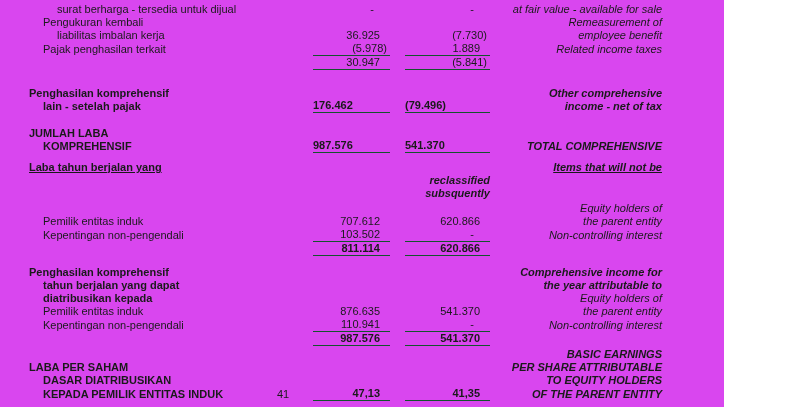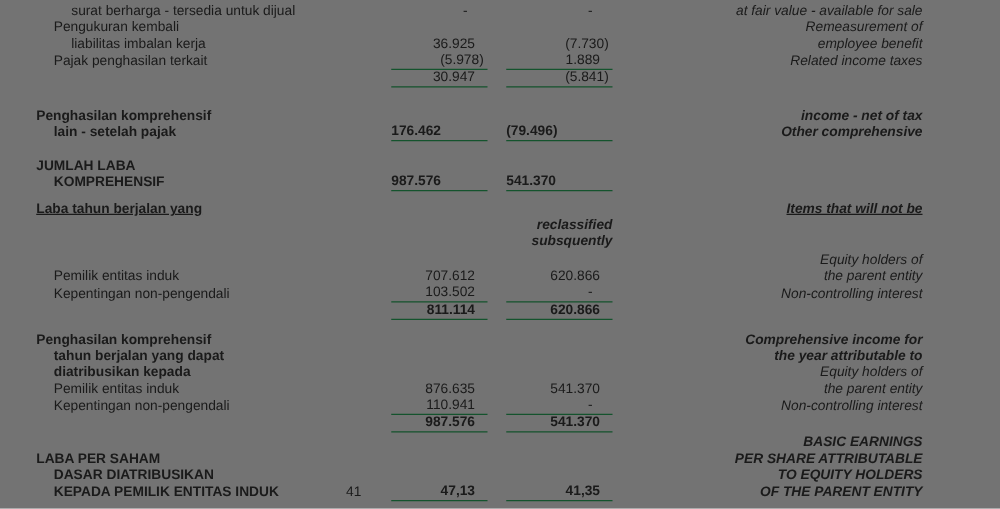--- a/index.html
+++ b/index.html
@@ -1,17 +1,17 @@
 <!DOCTYPE html>
 <html><head>
 <meta charset="utf-8">
 <style>
   html,body{margin:0;padding:0;background:#fff;}
   .sheet{
-    width:800px;height:407px;overflow:hidden;background:#737373;
+    width:724px;height:407px;overflow:hidden;background:#d946ef;
     font-family:"Liberation Sans","DejaVu Sans",sans-serif;
     color:#1a1a1a;box-sizing:border-box;
     padding:3px 62px 0 29px;
   }
   .row{
     display:grid;
     grid-template-columns:241px 26px 17px 77px 15px 85px 1fr;
     align-items:end;
   }
   .c{font-size:11px;line-height:13px;min-height:13px;box-sizing:border-box;}
@@ -94,40 +94,41 @@
     <div class="c note"></div>
     <div class="c sp"></div>
     <div class="c v1 rule">
           <span class="val bold">176.462</span>
         </div>
     <div class="c sp"></div>
     <div class="c v2 rule">
           <span class="val paren bold">(79.496)</span>
         </div>
     <div class="c en">
+          <div class="bold">Other comprehensive</div>
           <div class="bold">income - net of tax</div>
-          <div class="bold">Other comprehensive</div>
         </div>
   </div>
 
   <div class="row block" style="margin-top: 2px;">
     <div class="c lbl">
           <div class="bold">JUMLAH LABA</div>
           <div class="ind-1 bold">KOMPREHENSIF</div>
         </div>
     <div class="c note"></div>
     <div class="c sp"></div>
     <div class="c v1 rule">
           <span class="val bold">987.576</span>
         </div>
     <div class="c sp"></div>
     <div class="c v2 rule">
           <span class="val bold">541.370</span>
         </div>
     <div class="c en">
+          <div class="bold">TOTAL COMPREHENSIVE</div>
         </div>
   </div>
 
   <div class="row" style="margin-top: 8px; text-decoration: underline;">
     <div class="c lbl"><span class="bold">Laba tahun berjalan yang</span></div>
     <div class="c note"></div>
     <div class="c sp"></div>
     <div class="c v1"></div>
     <div class="c sp"></div>
     <div class="c v2"></div>

